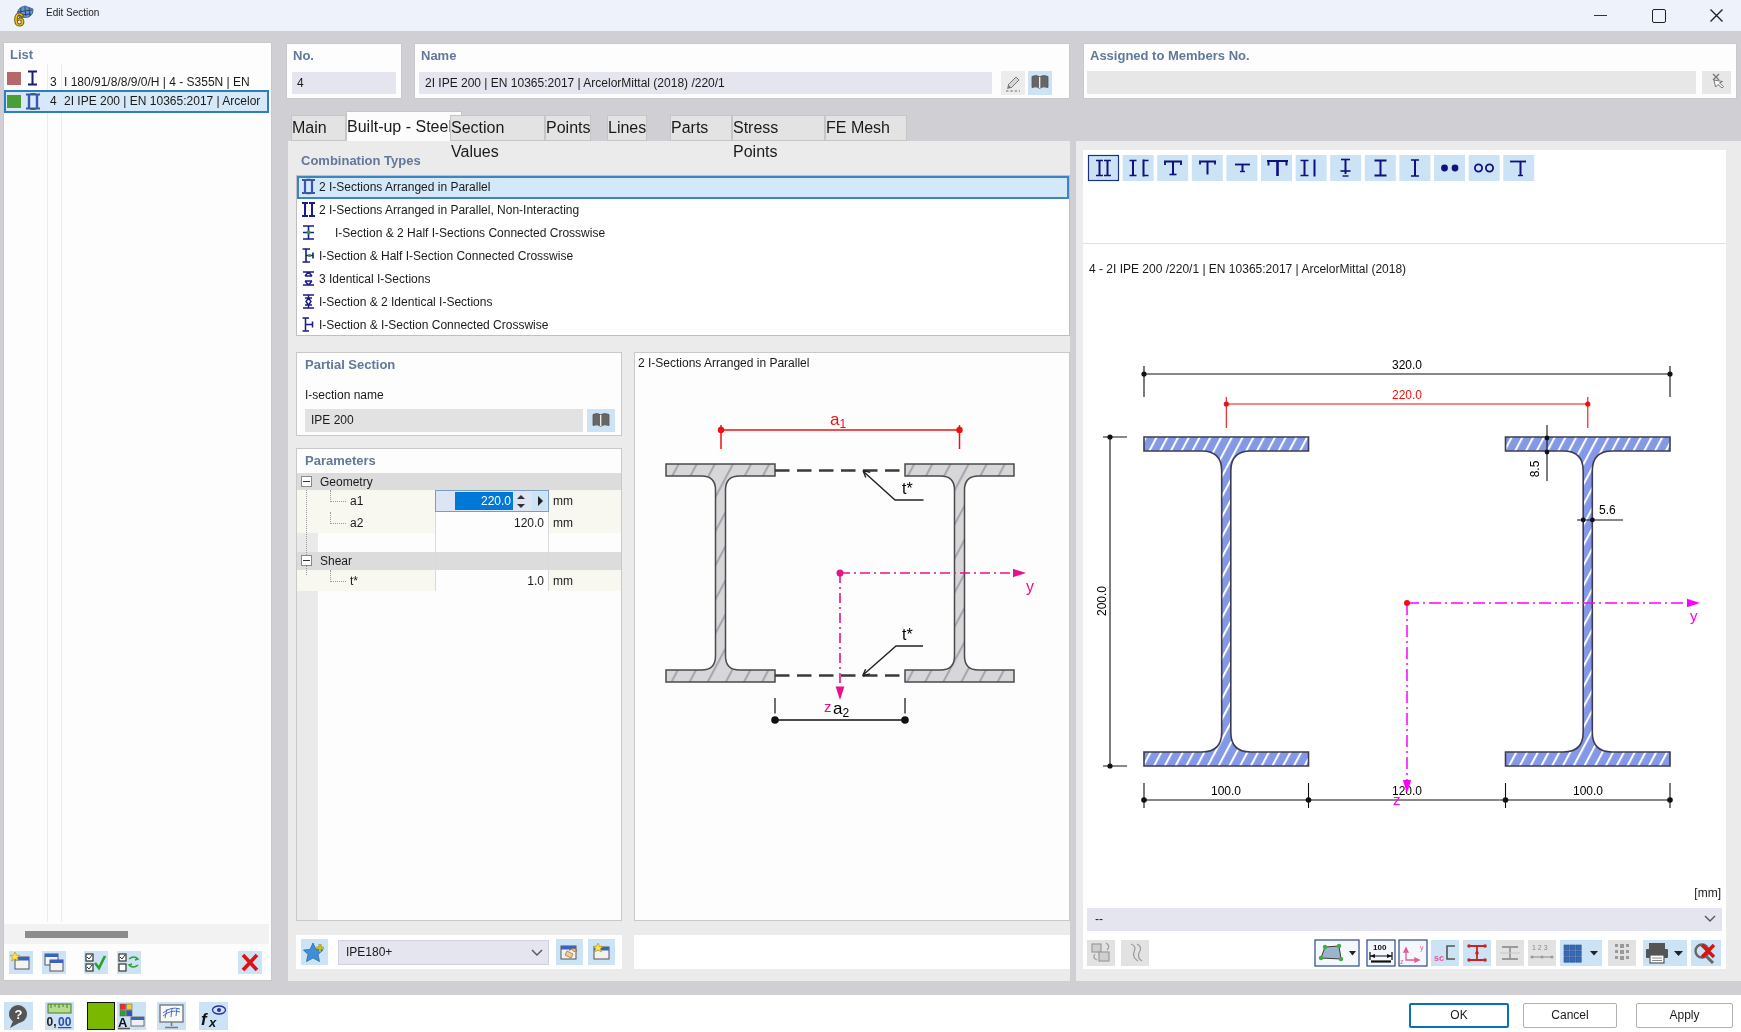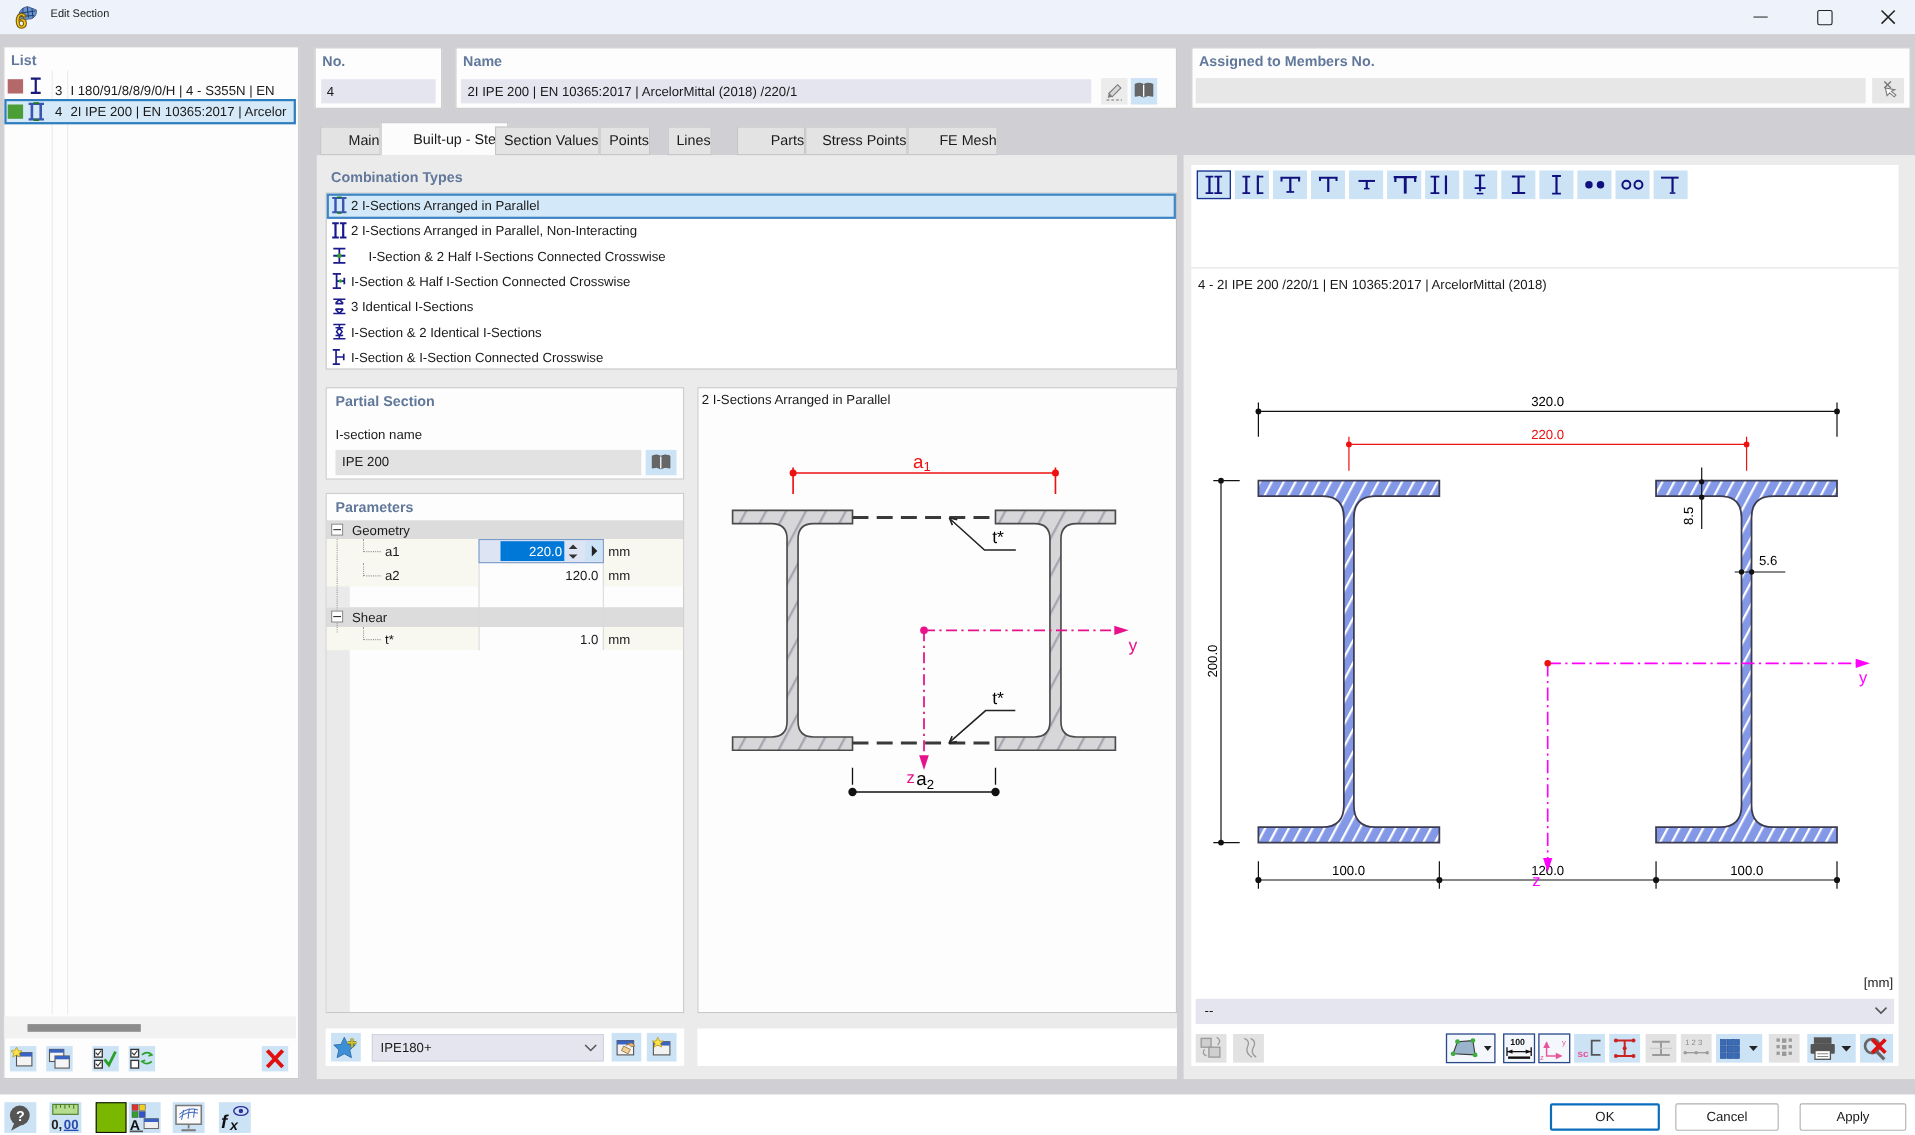--- a/index.html
+++ b/index.html
@@ -5,21 +5,21 @@
   html,body{margin:0;padding:0;}
   body{width:1741px;height:1032px;position:relative;overflow:hidden;
        font-family:"Liberation Sans",sans-serif;font-size:12px;color:#1a1a1a;
        background:#d0d0d4;}
   .abs{position:absolute;}
   .card{position:absolute;background:#fdfdfd;border:1px solid #c9c9c9;box-sizing:border-box;}
   .hdr{font-weight:bold;font-size:13px;color:#61789b;}
   .lav{background:#e5e5f0;}
   .ibtn{position:absolute;background:#cce2f5;}
   .tab{position:absolute;top:115px;height:26px;background:#e3e3e3;border:1px solid #c6c6c6;
-       box-sizing:border-box;text-align:right;line-height:24px;font-size:13px;}
+       box-sizing:border-box;text-align:left;line-height:24px;font-size:16px;}
   .tab.active{top:111px;height:30px;background:#fcfcfc;border-bottom:none;line-height:30px;}
   svg{position:absolute;overflow:visible;}
   .btn{position:absolute;top:1003px;height:25px;background:#fff;border:1px solid #b0b0b0;
        box-sizing:border-box;text-align:center;line-height:22px;font-size:12px;border-radius:2px;}
 </style>
 </head>
 <body>
 
 <div class="abs" style="left:0;top:0;width:1741px;height:31px;background:#eef2fb;"></div>
 <svg class="abs" style="left:13px;top:4px" width="23" height="24" viewBox="0 0 23 24">
@@ -377,21 +377,21 @@
     <circle cx="367" cy="13" r="3.4" fill="#10107e"></circle>
 
   <circle cx="390.5" cy="13" r="3.6" fill="none" stroke="#10107e" stroke-width="1.8"></circle>
   <circle cx="401.5" cy="13" r="3.6" fill="none" stroke="#10107e" stroke-width="1.8"></circle>
 
   <path d="M422 6.5 H438" stroke="#10107e" stroke-width="1.8" fill="none"></path>
   <path d="M432.5 6.5 V20" stroke="#10107e" stroke-width="2" fill="none"></path>
   <path d="M430 20.5 H435" stroke="#10107e" stroke-width="1.4" fill="none"></path>
 </svg>
 <div class="abs" style="left:1083px;top:243px;width:643px;height:1px;background:#e0e0e0;"></div>
-<div class="abs" style="left:1089px;top:252px;text-align:center;">4 - 2I IPE 200 /220/1 | EN 10365:2017 | ArcelorMittal (2018)</div>
+<div class="abs" style="left:1089px;top:262px;text-align:center;">4 - 2I IPE 200 /220/1 | EN 10365:2017 | ArcelorMittal (2018)</div>
 <svg class="abs" style="left:1083px;top:280px" width="643" height="600" viewBox="1083 280 643 600">
   <defs>
     <pattern id="hatchB" width="9.5" height="9.5" patternUnits="userSpaceOnUse" patternTransform="rotate(28)">
       <rect width="9.5" height="9.5" fill="#8498e8"></rect>
       <path d="M1 0 V9.5" stroke="#fff" stroke-width="2.1"></path>
     </pattern>
   </defs>
 
   <g stroke="#3c3c50" stroke-width="1.6" fill="url(#hatchB)">
     <path d="M1144 437 H1308.5 V451 H1250.5 Q1230.8 451 1230.8 470.7 V732.3 Q1230.8 752 1250.5 752 H1308.5 V766 H1144 V752 H1202 Q1221.7 752 1221.7 732.3 V470.7 Q1221.7 451 1202 451 H1144 Z"></path>

